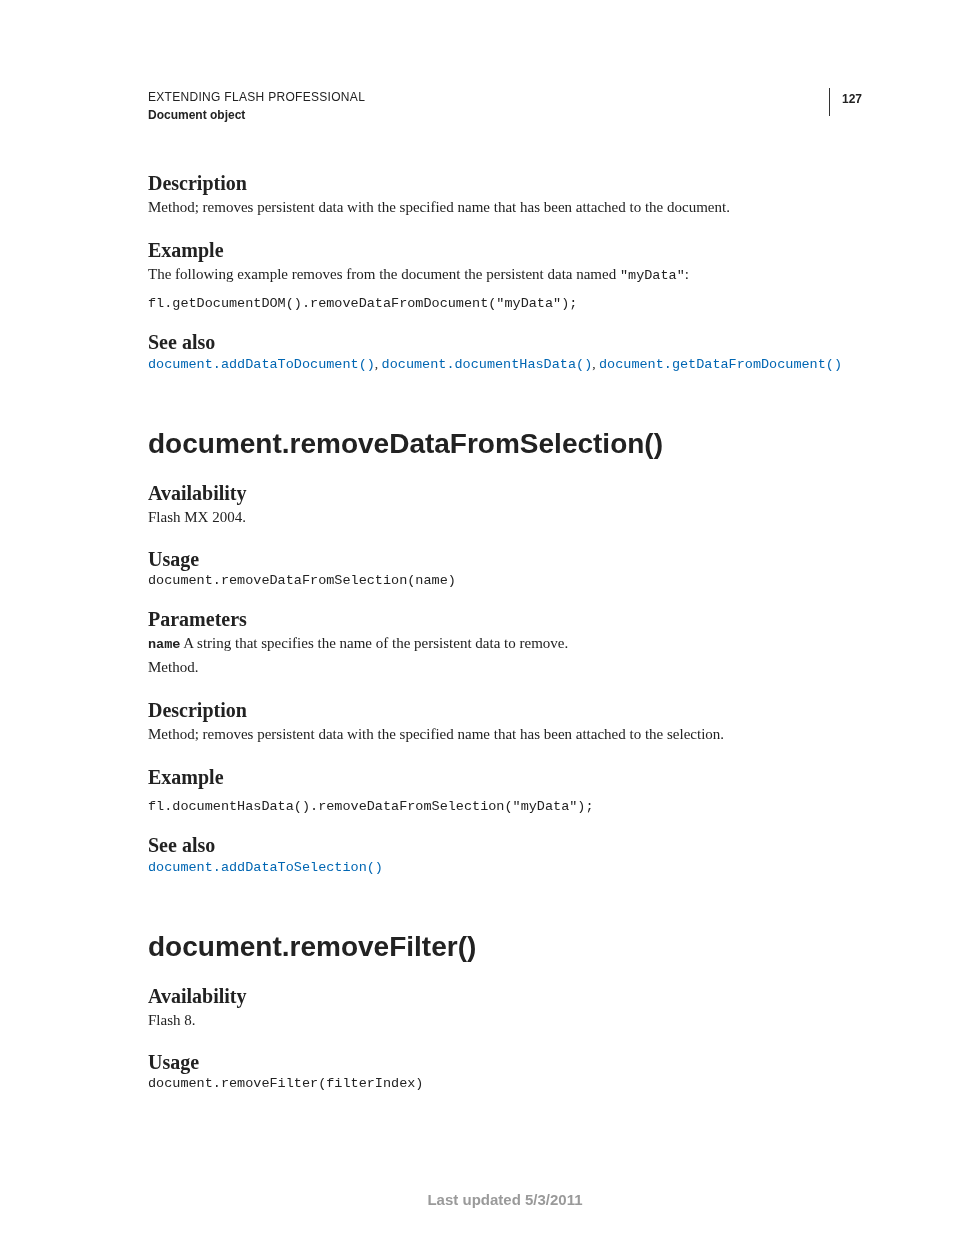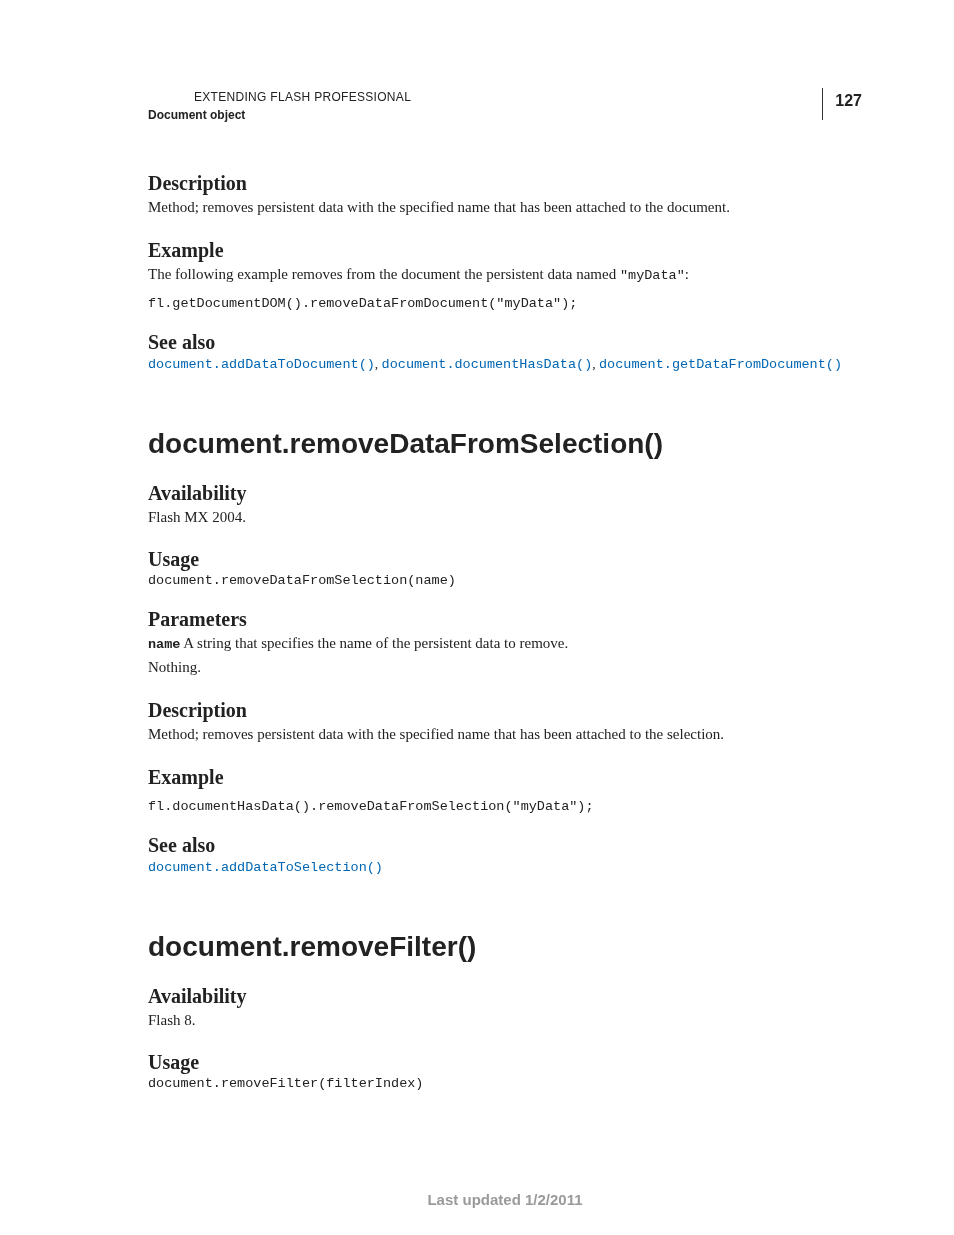--- a/index.html
+++ b/index.html
@@ -20,28 +20,27 @@
     align-items: flex-start;
     margin-bottom: 48px;
   }
   .header-left {
     font-family: "Myriad Pro", Arial, sans-serif;
     font-size: 12px;
     line-height: 1.5;
   }
   .header-title {
     letter-spacing: 0.3px;
-    margin-left: 46px;
   }
   .header-sub {
     font-weight: bold;
   }
   .header-right {
     font-family: "Myriad Pro", Arial, sans-serif;
-    font-size: 16px;
+    font-size: 12px;
     font-weight: bold;
     border-left: 1.5px solid #333;
     padding: 4px 0 10px 12px;
   }
   .section-label {
     font-family: "Minion Pro", Georgia, serif;
     font-weight: bold;
     font-size: 20px;
     margin-top: 20px;
     margin-bottom: 2px;
@@ -130,36 +129,36 @@
   <p class="body-text">Flash MX 2004.</p>
 
   <div class="section-label">Usage</div>
   <div class="code-line" style="margin-top:2px">document.removeDataFromSelection(name)</div>
 
   <div class="section-label">Parameters</div>
   <p class="body-text">
     <span class="param-name">name</span><span>  A string that specifies the name of the persistent data to remove.</span>
   </p>
 
-  <p class="body-text">Nothing.</p>
+  <p class="body-text">Method.</p>
 
   <div class="section-label">Description</div>
   <p class="body-text">Method; removes persistent data with the specified name that has been attached to the selection.</p>
 
   <div class="section-label">Example</div>
   <div class="code-line">fl.documentHasData().removeDataFromSelection("myData");</div>
 
   <div class="section-label">See also</div>
   <div class="link-row">
     <a class="link">document.addDataToSelection()</a>
   </div>
 
   <div class="h1-method">document.removeFilter()</div>
 
   <div class="section-label">Availability</div>
   <p class="body-text">Flash 8.</p>
 
   <div class="section-label">Usage</div>
   <div class="code-line" style="margin-top:2px">document.removeFilter(filterIndex)</div>
 
-  <div class="footer">Last updated 1/2/2011</div>
+  <div class="footer">Last updated 5/3/2011</div>
 
 </div>
 
 </body></html>

